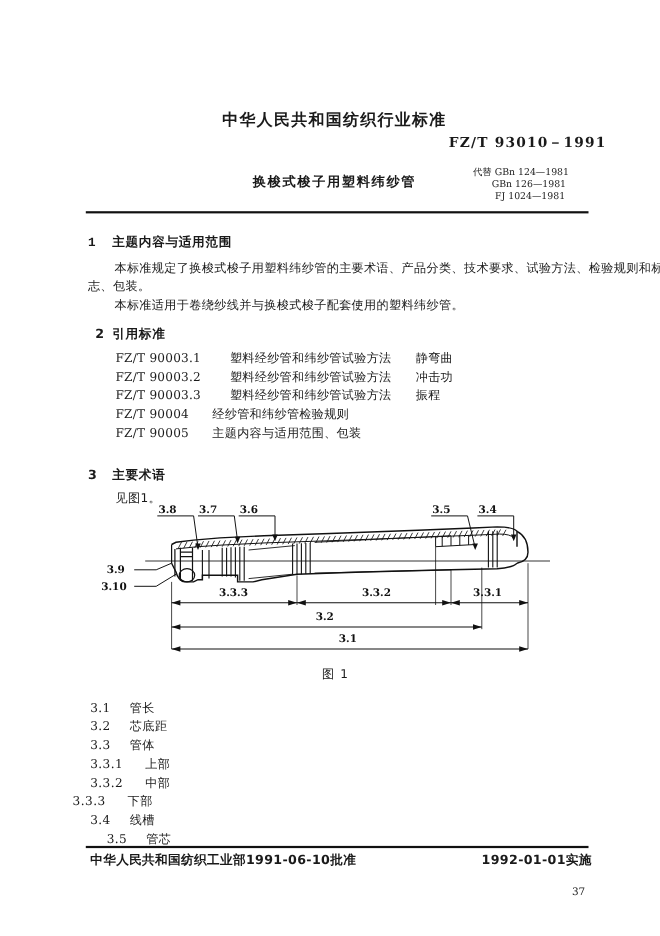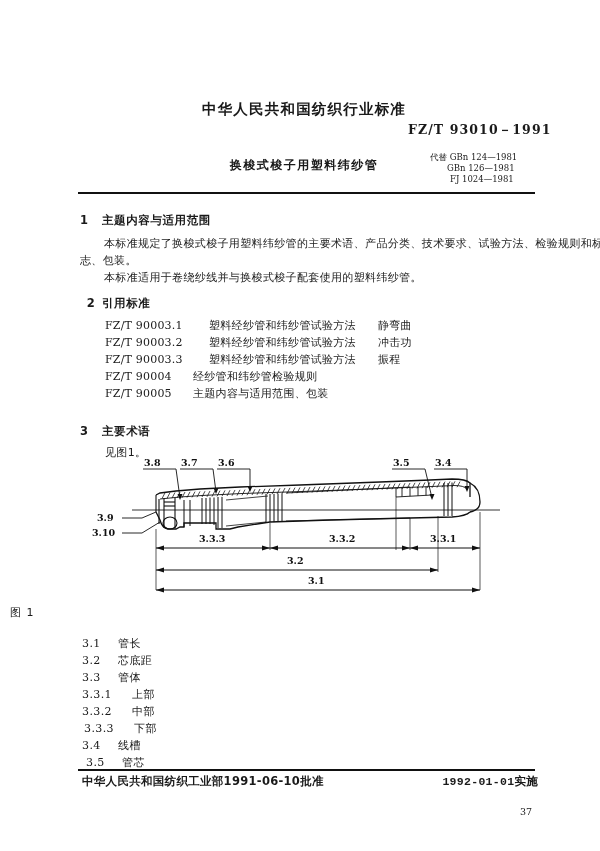--- a/index.html
+++ b/index.html
@@ -129,21 +129,21 @@
   .figure-wrap {
     position: absolute;
     left: 80px; top: 450px;
     width: 460px;
     height: 152px;
   }
   .fig-caption {
     position: absolute;
     left: 0; top: 605px;
     width: 600px;
-    text-align: left;
+    text-align: center;
     font-size: 11px;
     letter-spacing: 1px;
     padding-left: 10px;
     box-sizing: border-box;
   }
 
   
   .rule-bot {
     position: absolute;
     left: 78px; top: 769px;
@@ -159,21 +159,20 @@
     letter-spacing: 0.3px;
     white-space: nowrap;
   }
   .foot-right {
     position: absolute;
     right: 62px; top: 774px;
     font-size: 11.5px;
     font-weight: bold;
     letter-spacing: 0.3px;
     white-space: nowrap;
-    font-family: Liberation Mono, monospace;
   }
   .page-num {
     position: absolute;
     right: 68px; top: 806px;
     font-size: 9.5px;
     font-family: "DejaVu Serif", "Liberation Serif", serif;
   }
 </style>
 </head>
 <body>
@@ -187,21 +186,21 @@
   <div class="hdr-title">换梭式梭子用塑料纬纱管</div>
 
   <div class="hdr-replaces">
     <span class="rep-line">代替 GBn 124—1981</span>
     <span class="rep-line indent">GBn 126—1981</span>
     <span class="rep-line indent2">FJ 1024—1981</span>
   </div>
 
   <div class="rule-top"></div>
 
-  <div class="sec-head" style="left:80px; top:213px;">
+  <div class="sec-head" style="left:80px; top:213px;font-family:Liberation Mono, monospace;">
     <span class="sec-num">1</span><span>主题内容与适用范围</span>
   </div>
 
   <div class="para" style="left:104px; top:235px;">本标准规定了换梭式梭子用塑料纬纱管的主要术语、产品分类、技术要求、试验方法、检验规则和标</div>
   <div class="para" style="left:80px; top:252px;">志、包装。</div>
   <div class="para" style="left:104px; top:269px;">本标准适用于卷绕纱线并与换梭式梭子配套使用的塑料纬纱管。</div>
 
   <div class="sec-head" style="left:80px; top:296px;text-align:center;">
     <span class="sec-num">2</span><span>引用标准</span>
   </div>
@@ -450,27 +449,27 @@
   </div>
   <div class="term-line" style="left:82px; top:670px;">
     <span class="term-id lv1">3.3</span><span>管体</span>
   </div>
   <div class="term-line" style="left:82px; top:687px;">
     <span class="term-id lv2">3.3.1</span><span>上部</span>
   </div>
   <div class="term-line" style="left:82px; top:704px;">
     <span class="term-id lv2">3.3.2</span><span>中部</span>
   </div>
-  <div class="term-line" style="left:84px; top:721px;">
+  <div class="term-line" style="left:66px; top:721px;">
     <span class="term-id lv2">3.3.3</span><span>下部</span>
   </div>
   <div class="term-line" style="left:82px; top:738px;">
     <span class="term-id lv1">3.4</span><span>线槽</span>
   </div>
-  <div class="term-line" style="left:86px; top:755px;">
+  <div class="term-line" style="left:97px; top:755px;">
     <span class="term-id lv1">3.5</span><span>管芯</span>
   </div>
 
   <div class="rule-bot"></div>
   <div class="foot-left">中华人民共和国纺织工业部1991-06-10批准</div>
   <div class="foot-right">1992-01-01实施</div>
   <div class="page-num">37</div>
 
 </div>
 

